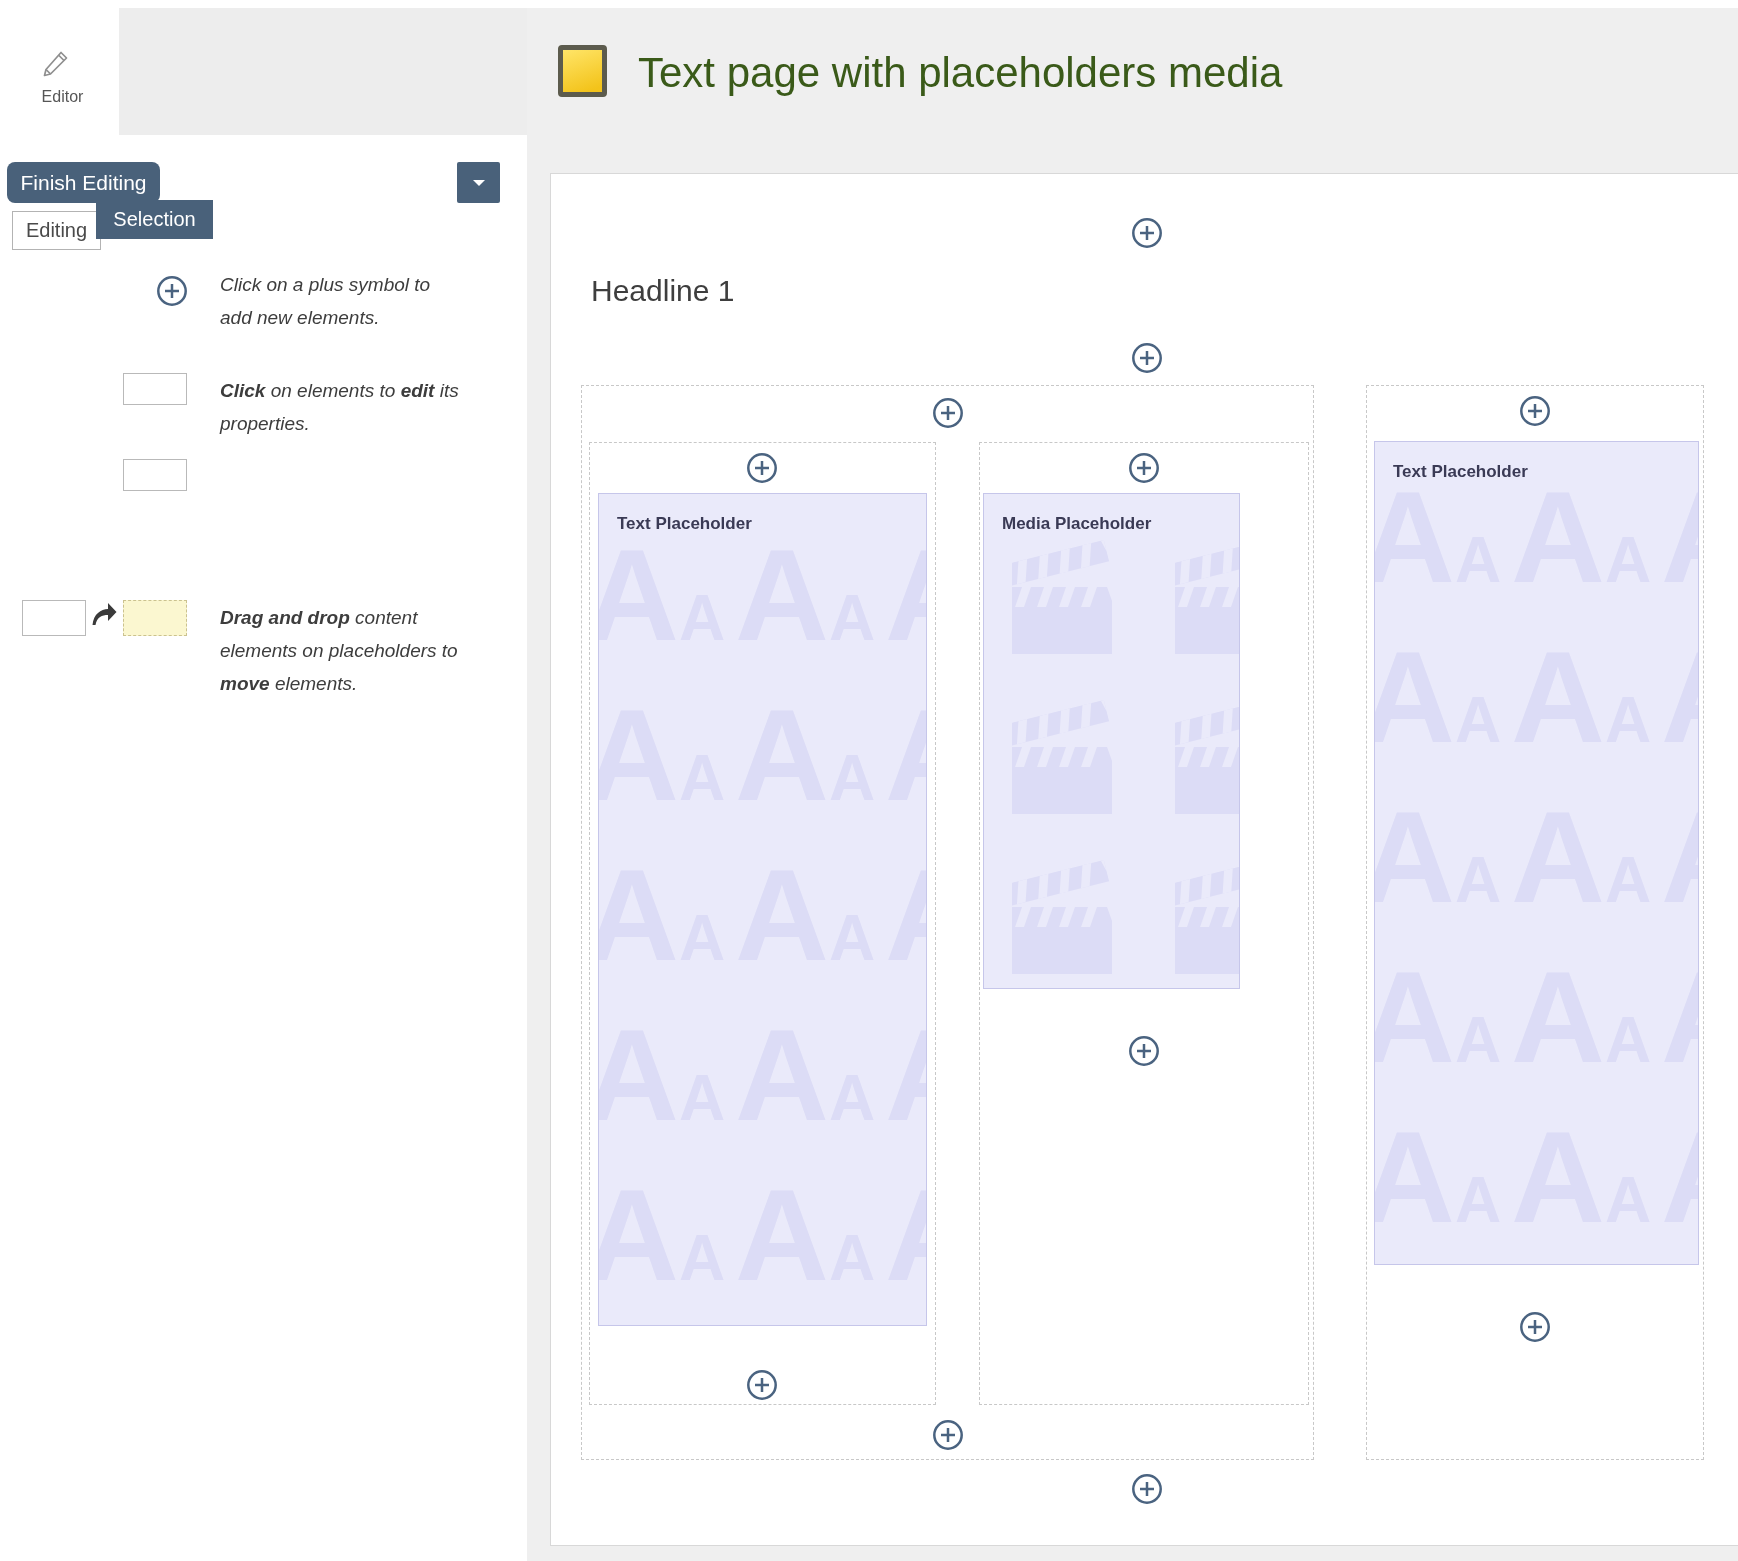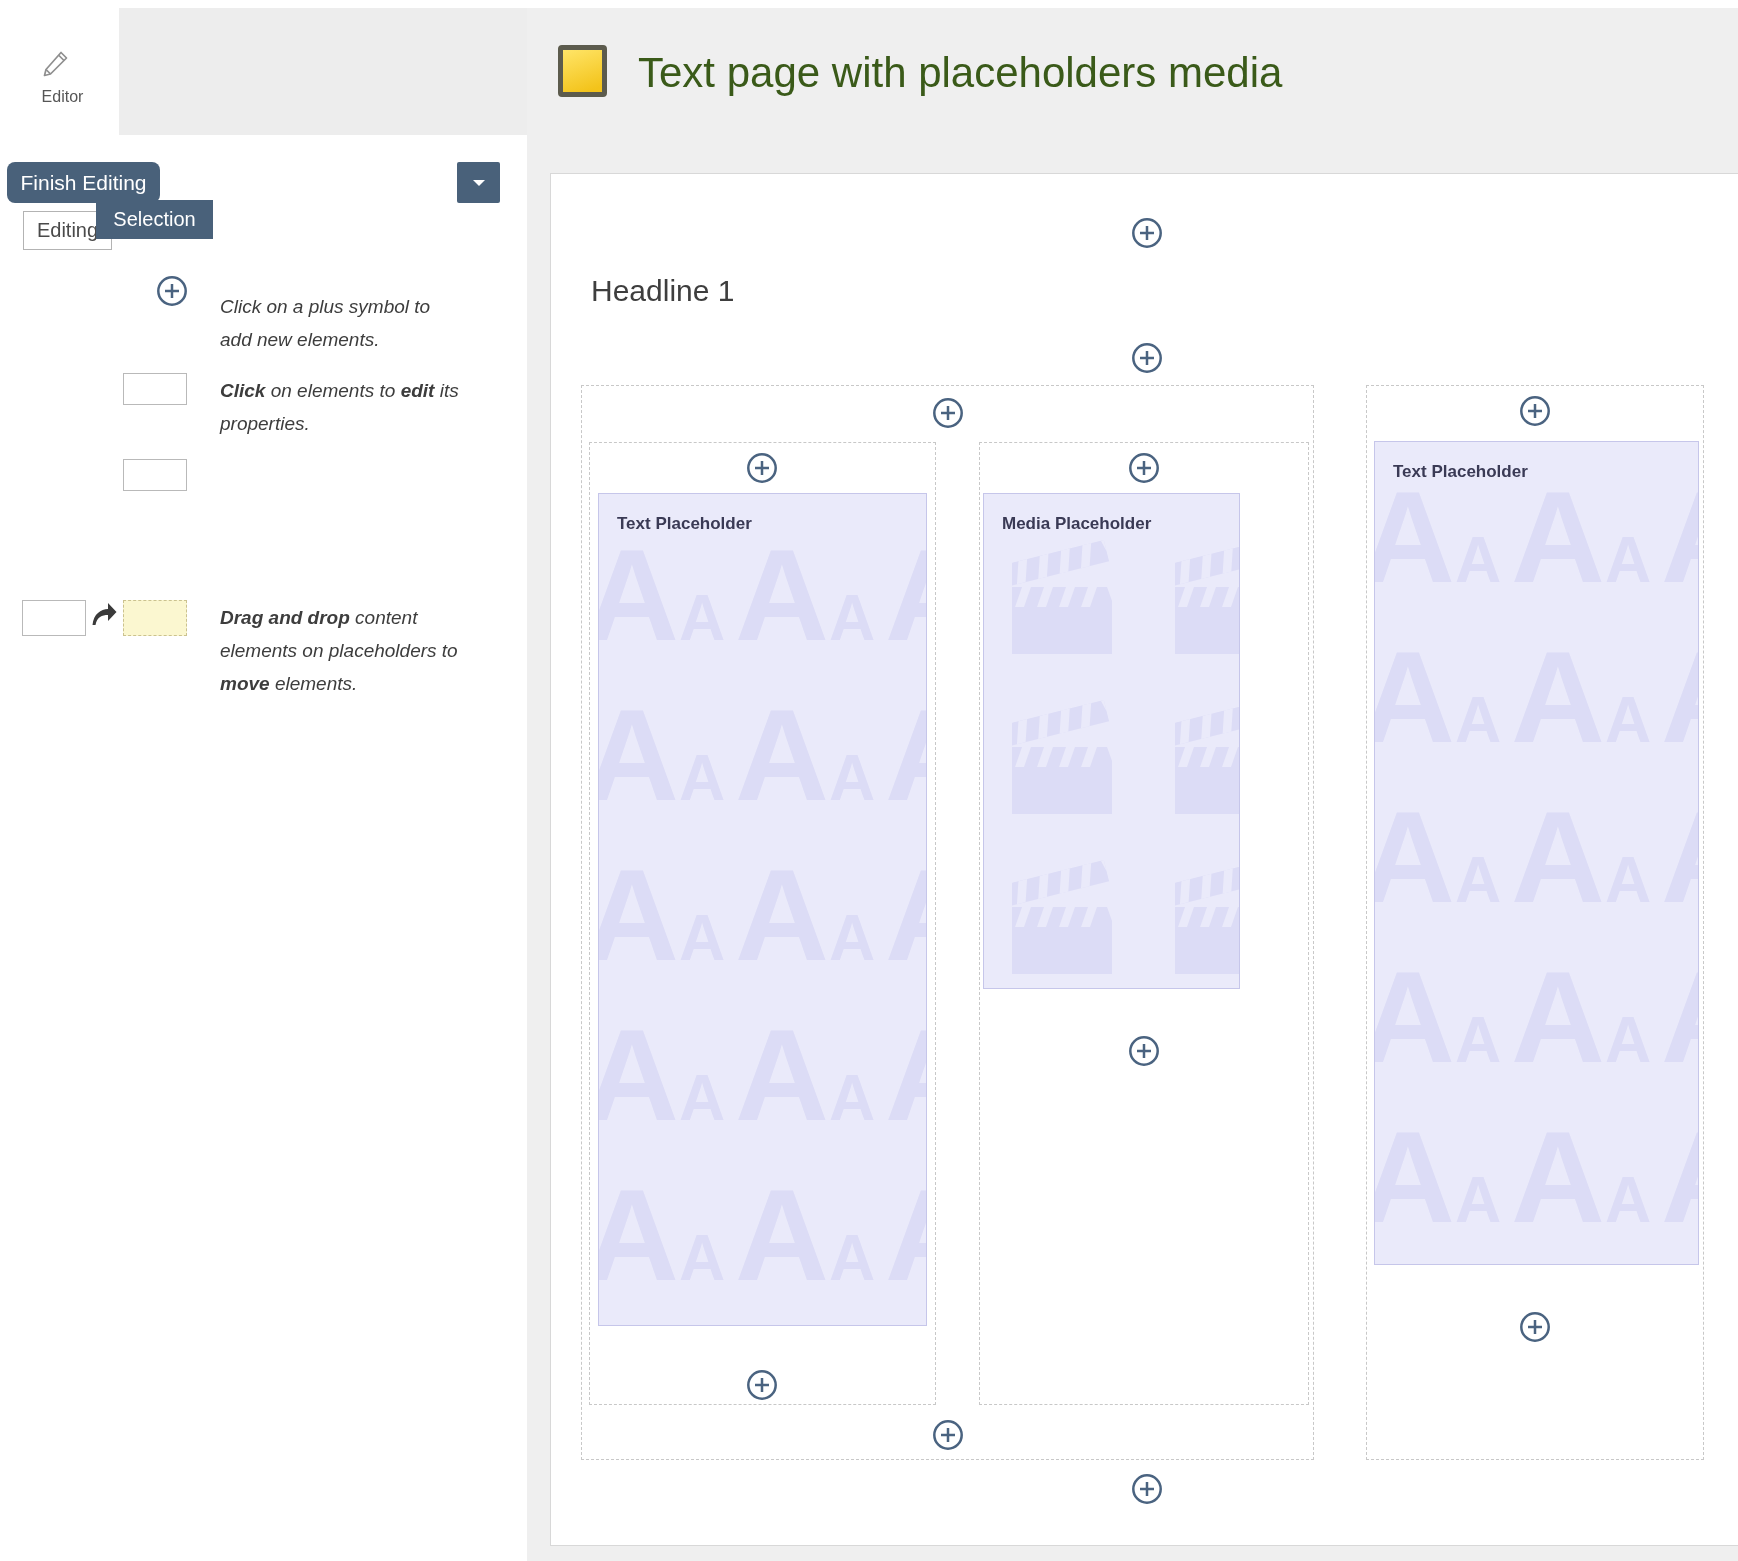--- a/index.html
+++ b/index.html
@@ -26,21 +26,21 @@
     left:7px; top:162px; width:153px; height:41px; background:#49617a;
     color:#fff; font-size:21px; border:none; border-radius:8px; cursor:pointer;
     font-family:"Liberation Sans", sans-serif;
   }
   .btn-drop {
     left:457px; top:162px; width:43px; height:41px; background:#49617a;
     border:none; border-radius:2px; cursor:pointer;
     display:flex; align-items:center; justify-content:center;
   }
   .toggle-editing {
-    left:23px; top:211px; width:89px; height:39px; background:#fff;
+    left:12px; top:211px; width:89px; height:39px; background:#fff;
     border:1px solid #b3b3b3; color:#4a4a4a; font-size:20px; cursor:pointer;
     font-family:"Liberation Sans", sans-serif;
   }
   .toggle-selection {
     left:96px; top:200px; width:117px; height:39px; background:#49617a;
     border:1px solid #49617a; color:#fff; font-size:20px; cursor:pointer;
     font-family:"Liberation Sans", sans-serif;
   }
 
   
@@ -115,21 +115,21 @@
 
   <button class="abs toggle-editing">Editing</button>
   <button class="abs toggle-selection">Selection</button>
 
   <span class="plus" style="left:172px; top:291px;">
       <svg viewBox="0 0 32 32">
         <circle cx="16" cy="16" r="13.7" fill="none" stroke="#4a6380" stroke-width="2.5"></circle>
         <path d="M16 9 V23 M9 16 H23" fill="none" stroke="#4a6380" stroke-width="2.5"></path>
       </svg>
     </span>
-  <div class="ins-text" style="top:290px;font-style:italic;"><span>Click on a plus symbol to add new elements.</span></div>
+  <div class="ins-text" style="top:268px;font-style:italic;"><span>Click on a plus symbol to add new elements.</span></div>
 
   <div class="el-box" style="left:123px; top:373px;"></div>
   <div class="ins-text" style="top:374px;"><b>Click</b><span> on elements to </span><b>edit</b><span> its properties.</span></div>
 
   <div class="el-box" style="left:123px; top:459px;"></div>
 
   <div class="el-box abs drag-src"></div>
   <svg class="abs" style="left:90px; top:601px;" width="27" height="26" viewBox="0 0 27 26">
     <path d="M2.5 24 C3.5 13 11 8 18 8 L18 2 L26.5 11 L18 20 L18 14 C12 14 7 16 5.5 24 Z" fill="#3a3a3a"></path>
   </svg>

